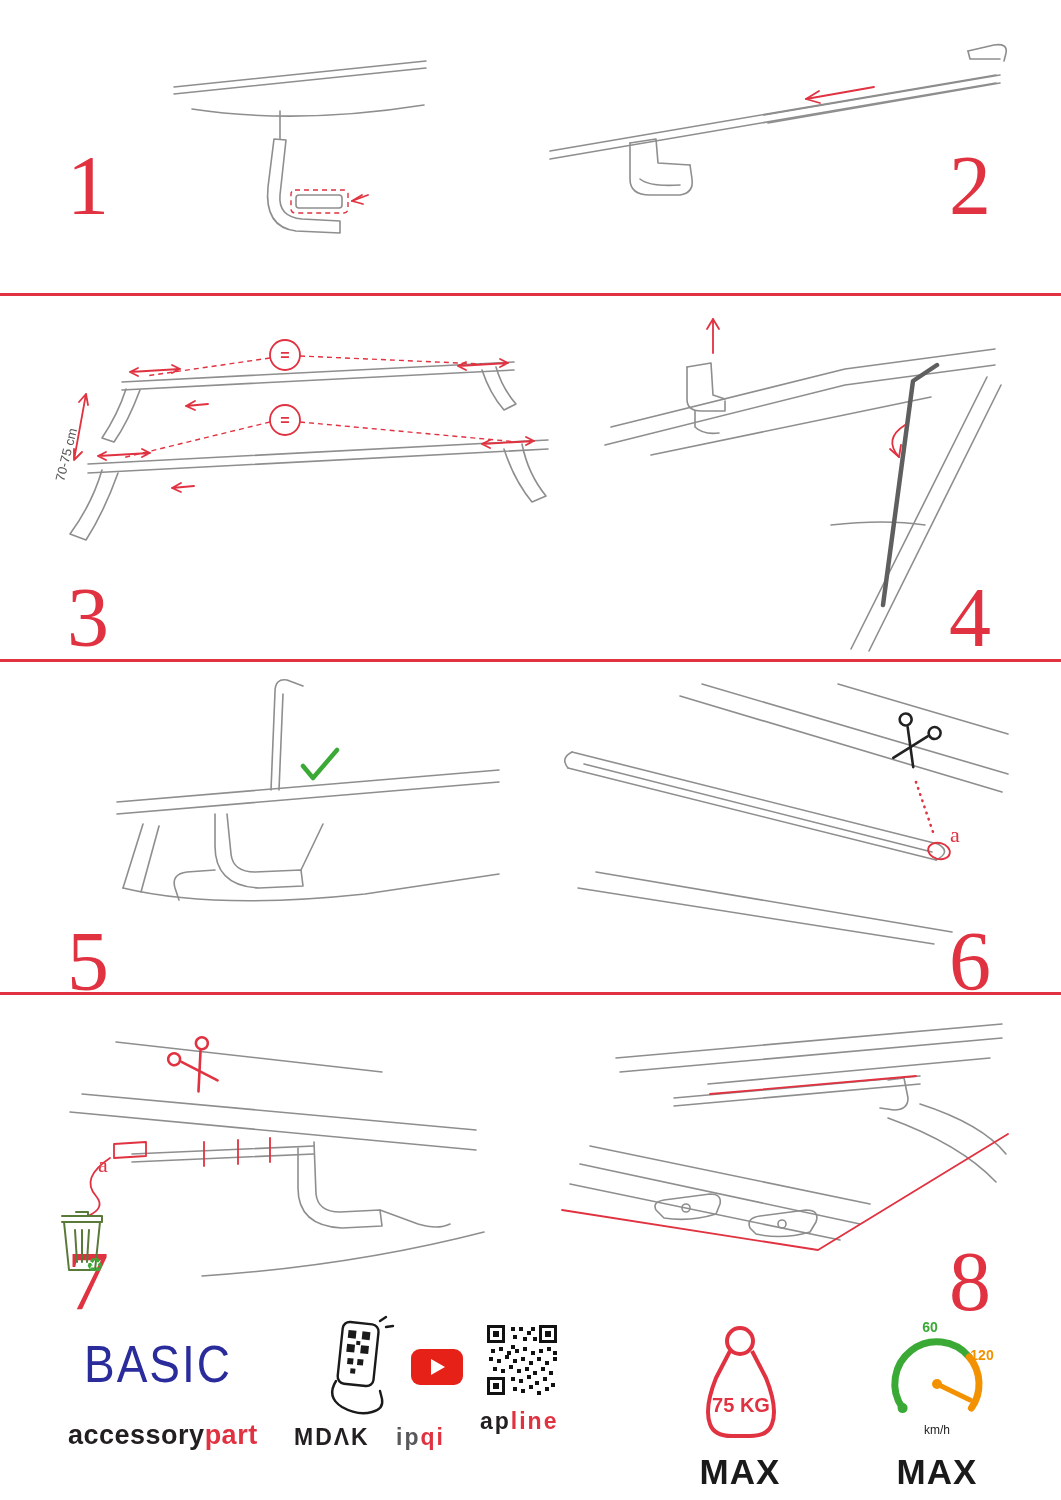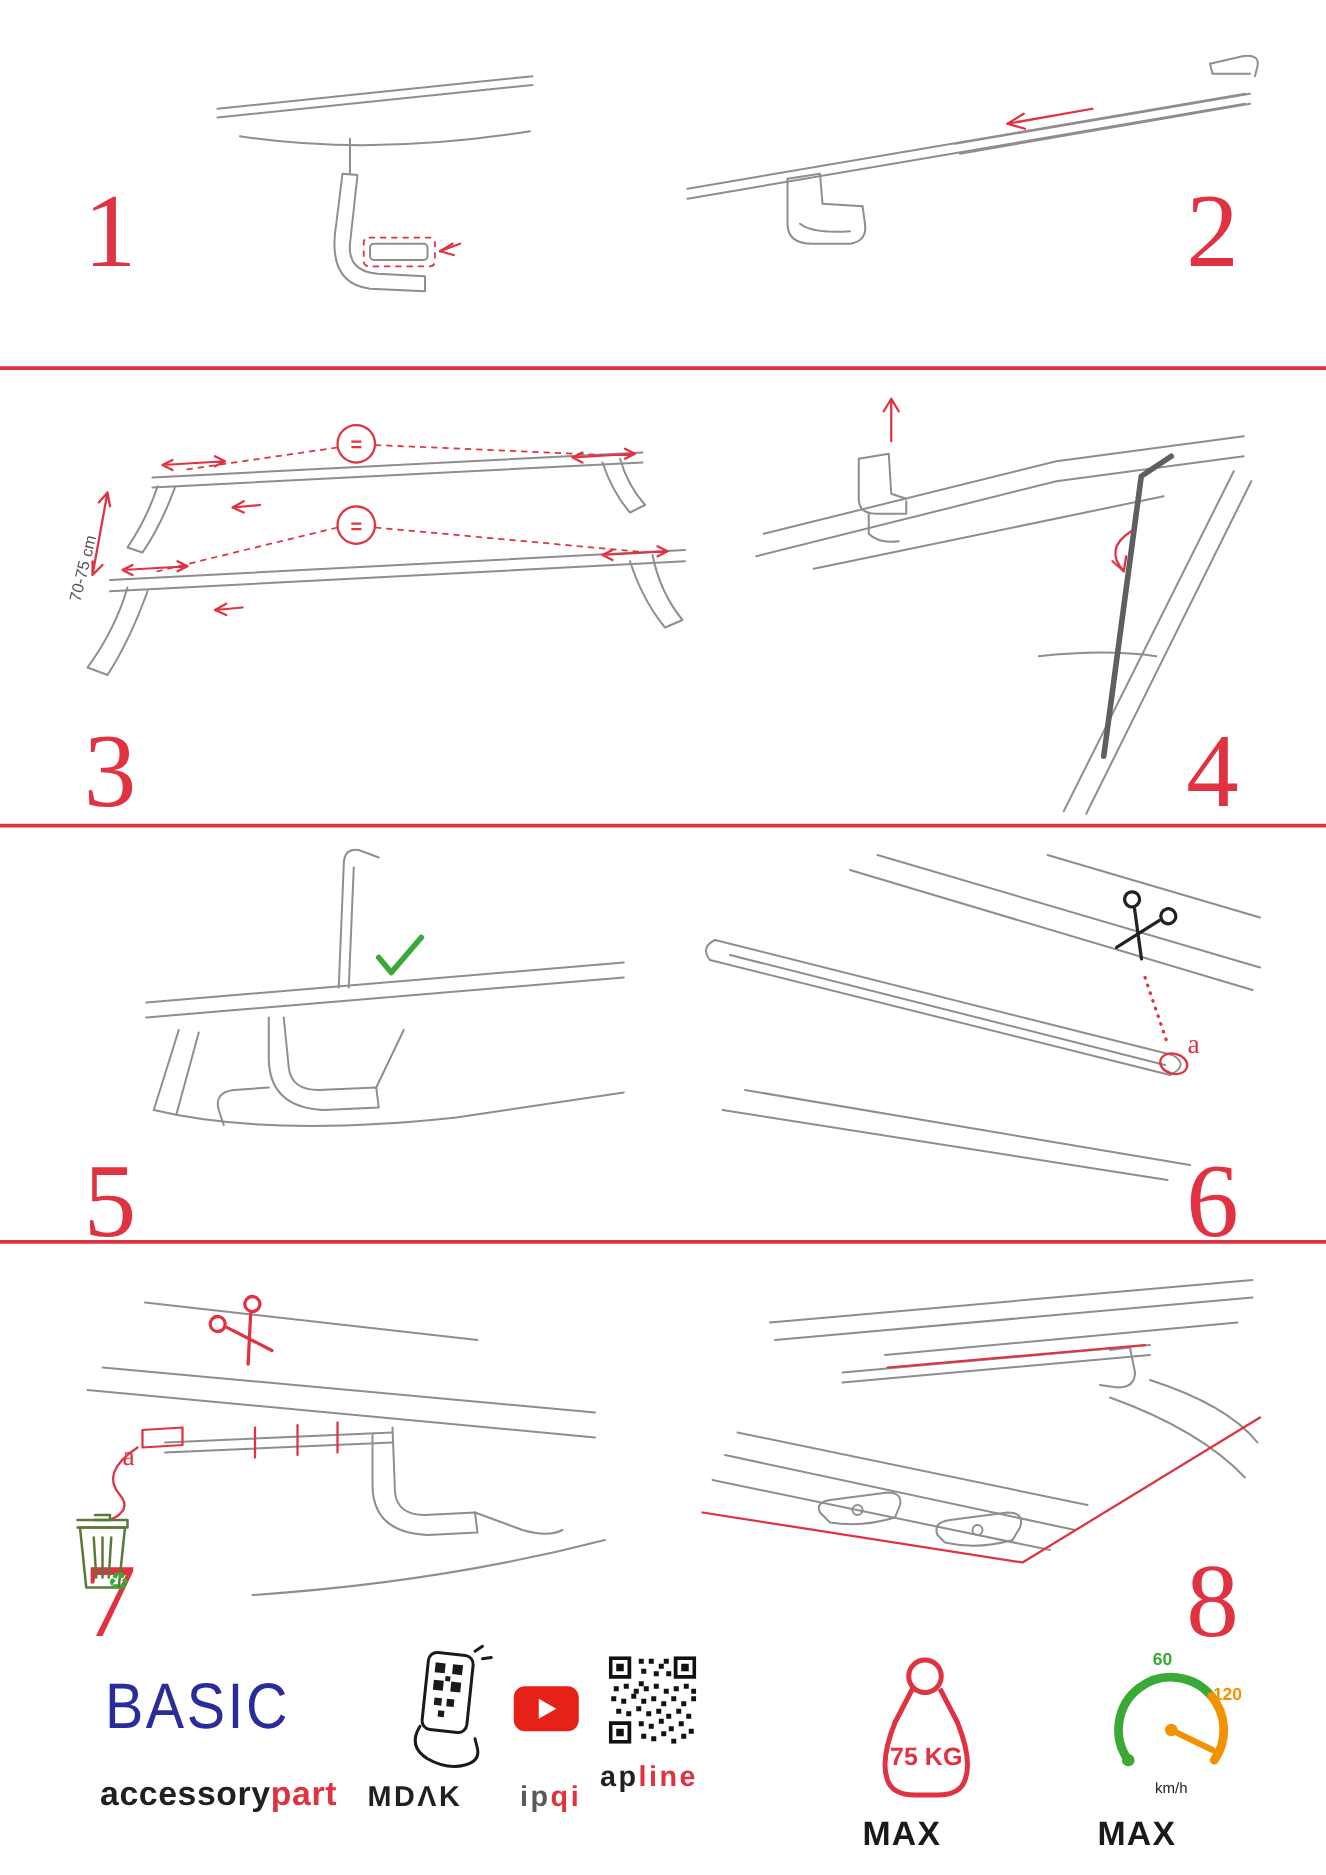--- a/index.html
+++ b/index.html
@@ -28,25 +28,25 @@
   .bin path{stroke:#5a7a3a;fill:none;stroke-width:2;stroke-linecap:round;stroke-linejoin:round;}
   .eqc{stroke:var(--red);stroke-width:1.8;fill:#fff;}
   .eq{font:600 16px "Liberation Sans",sans-serif;fill:var(--red);text-anchor:middle;}
   .dim{font:13px "Liberation Sans",sans-serif;fill:#555;}
   .lab-a{font:22px "Liberation Serif",serif;fill:var(--red);}
   .recycle{font:20px "DejaVu Sans",sans-serif;fill:var(--green);}
   .ph{fill:none;stroke:#1a1a1a;stroke-width:2.4;stroke-linecap:round;stroke-linejoin:round;}
   
   .brand-basic{position:absolute;left:84px;top:1334px;font-size:46px;letter-spacing:2px;
                color:var(--blue);transform:scaleY(1.12);transform-origin:left top;font-weight:400;}
-  .brand-sub{position:absolute;left:68px;top:1420px;font-size:27px;font-weight:700;letter-spacing:0.5px;margin-left:12px;}
+  .brand-sub{position:absolute;left:68px;top:1420px;font-size:27px;font-weight:700;letter-spacing:0.5px;}
   .sub-black{color:#231f20;} .sub-red{color:var(--red);}
   .partner{position:absolute;text-align:left;font-size:23px;font-weight:600;letter-spacing:2px;color:#231f20;}
   .c-dark{color:#231f20;} .c-gray{color:#58595b;} .c-red{color:var(--red);}
-  .max-label{position:absolute;text-align:left;font-size:27px;font-weight:600;color:#1a1a1a;letter-spacing:1px;}
+  .max-label{position:absolute;text-align:center;font-size:35px;font-weight:600;color:#1a1a1a;letter-spacing:1px;}
   .wt{font:700 20px "Liberation Sans",sans-serif;fill:var(--red);text-anchor:middle;}
   .gtick{font:700 14px "Liberation Sans",sans-serif;text-anchor:middle;}
   .gunit{font:12px "Liberation Sans",sans-serif;fill:#222;text-anchor:middle;}
 </style>
 </head>
 <body>
 
 <div id="page">
 
   <div class="sep" style="top:293px"></div>
@@ -274,21 +274,21 @@
     </g>
     <path class="ph" d="M26 66 Q16 82 32 92 Q48 101 62 97 Q74 94 72 84 L70 76"></path>
     <path class="ph" d="M70 6 l6 -4 M76 12 l7 -1"></path>
   </svg>
   <div class="partner" style="left:294px;top:1424px;width:112px"><span class="c-dark">MDΛK</span></div>
 
   <svg class="illus" style="left:410px;top:1348px;width:54px;height:38px" viewBox="0 0 54 38">
     <rect x="1" y="1" width="52" height="36" rx="9" fill="#e62117"></rect>
     <polygon points="21,11 21,27 35,19" fill="#fff"></polygon>
   </svg>
-  <div class="partner" style="left:416px;top:1424px;width:64px"><span class="c-gray">ip</span><span class="c-red">qi</span></div>
+  <div class="partner" style="left:396px;top:1424px;width:64px"><span class="c-gray">ip</span><span class="c-red">qi</span></div>
 
   <svg class="illus" style="left:487px;top:1325px;width:70px;height:70px" viewBox="0 0 70 70">
     <g fill="#111">
       <rect x="0" y="0" width="18" height="18"></rect>
         <rect x="52" y="0" width="18" height="18"></rect>
         <rect x="0" y="52" width="18" height="18"></rect>
     </g>
     <g fill="#fff">
       <rect x="3" y="3" width="12" height="12"></rect>
         <rect x="55" y="3" width="12" height="12"></rect>

